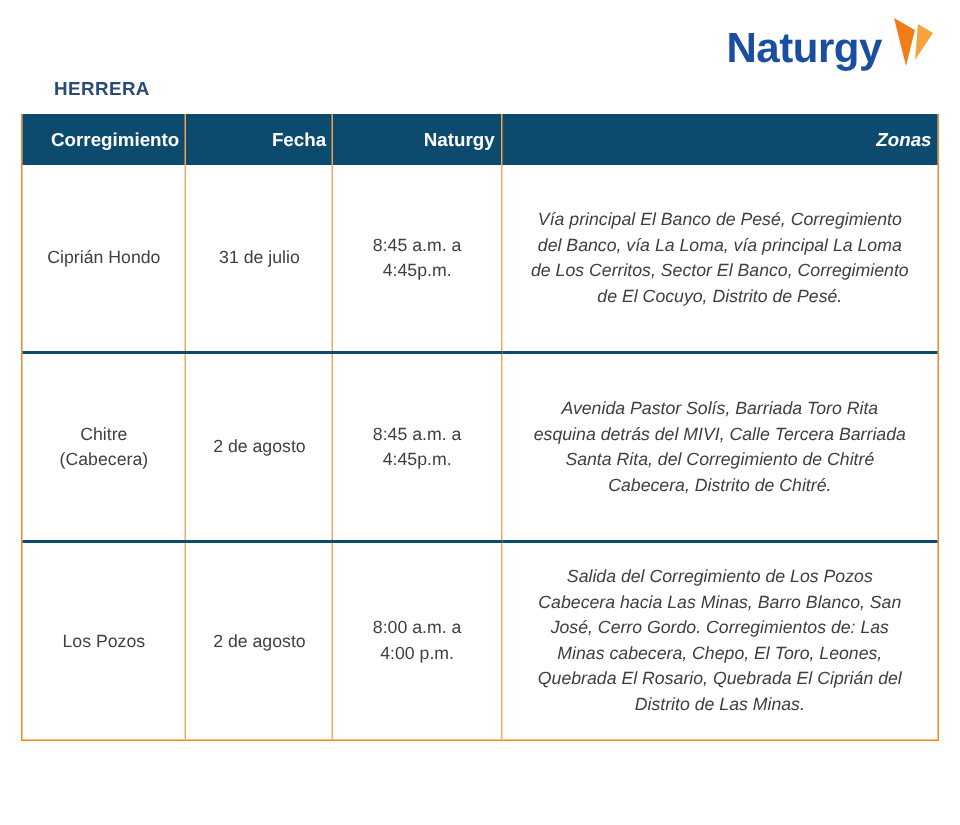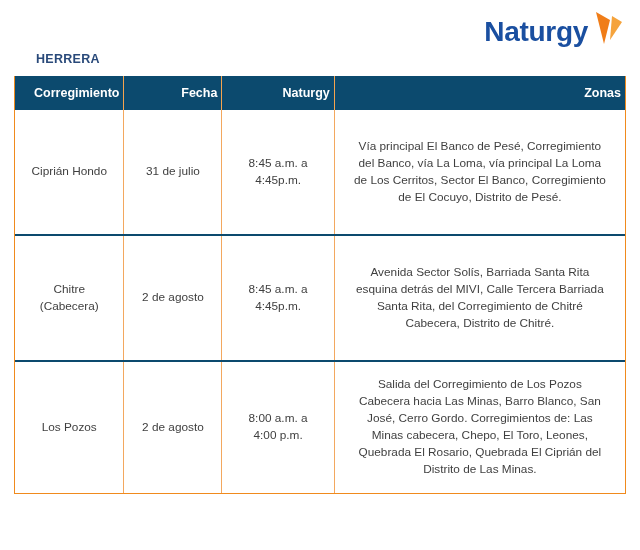--- a/index.html
+++ b/index.html
@@ -90,21 +90,21 @@
   }
   tbody tr:first-child td {
     border-top: none;
   }
   tbody td:last-child {
     border-right: none;
   }
   .col-1 { width: 17.5%; }
   .col-2 { width: 15.5%; }
   .col-3 { width: 18%; }
-  .col-4 { width: 49%; }
+  .col-4 { width: 49%; font-style: italic; }
   .cell-zonas {
     padding-left: 18px;
     padding-right: 18px;
   }
   .row-tall td {
     height: 96px;
   }
 </style>
 </head>
 <body>
@@ -138,21 +138,21 @@
         <tr class="row-tall">
           <td class="col-1 pre">Ciprián Hondo</td>
           <td class="col-2">31 de julio</td>
           <td class="col-3 pre">8:45 a.m. a<br>4:45p.m.</td>
           <td class="col-4 cell-zonas">Vía principal El Banco de Pesé, Corregimiento del Banco, vía La Loma, vía principal La Loma de Los Cerritos, Sector El Banco, Corregimiento de El Cocuyo, Distrito de Pesé.</td>
         </tr>
         <tr class="row-tall">
           <td class="col-1 pre">Chitre<br>(Cabecera)</td>
           <td class="col-2">2 de agosto</td>
           <td class="col-3 pre">8:45 a.m. a<br>4:45p.m.</td>
-          <td class="col-4 cell-zonas">Avenida Sector Solís, Barriada Santa Rita esquina detrás del MIVI, Calle Tercera Barriada Santa Rita, del Corregimiento de Chitré Cabecera, Distrito de Chitré.</td>
+          <td class="col-4 cell-zonas">Avenida Pastor Solís, Barriada Toro Rita esquina detrás del MIVI, Calle Tercera Barriada Santa Rita, del Corregimiento de Chitré Cabecera, Distrito de Chitré.</td>
         </tr>
         <tr class="row-tall">
           <td class="col-1 pre">Los Pozos</td>
           <td class="col-2">2 de agosto</td>
           <td class="col-3 pre">8:00 a.m. a<br>4:00 p.m.</td>
           <td class="col-4 cell-zonas">Salida del Corregimiento de Los Pozos Cabecera hacia Las Minas, Barro Blanco, San José, Cerro Gordo. Corregimientos de: Las Minas cabecera, Chepo, El Toro, Leones, Quebrada El Rosario, Quebrada El Ciprián del Distrito de Las Minas.</td>
         </tr>
       </tbody>
     </table>
   </div>

